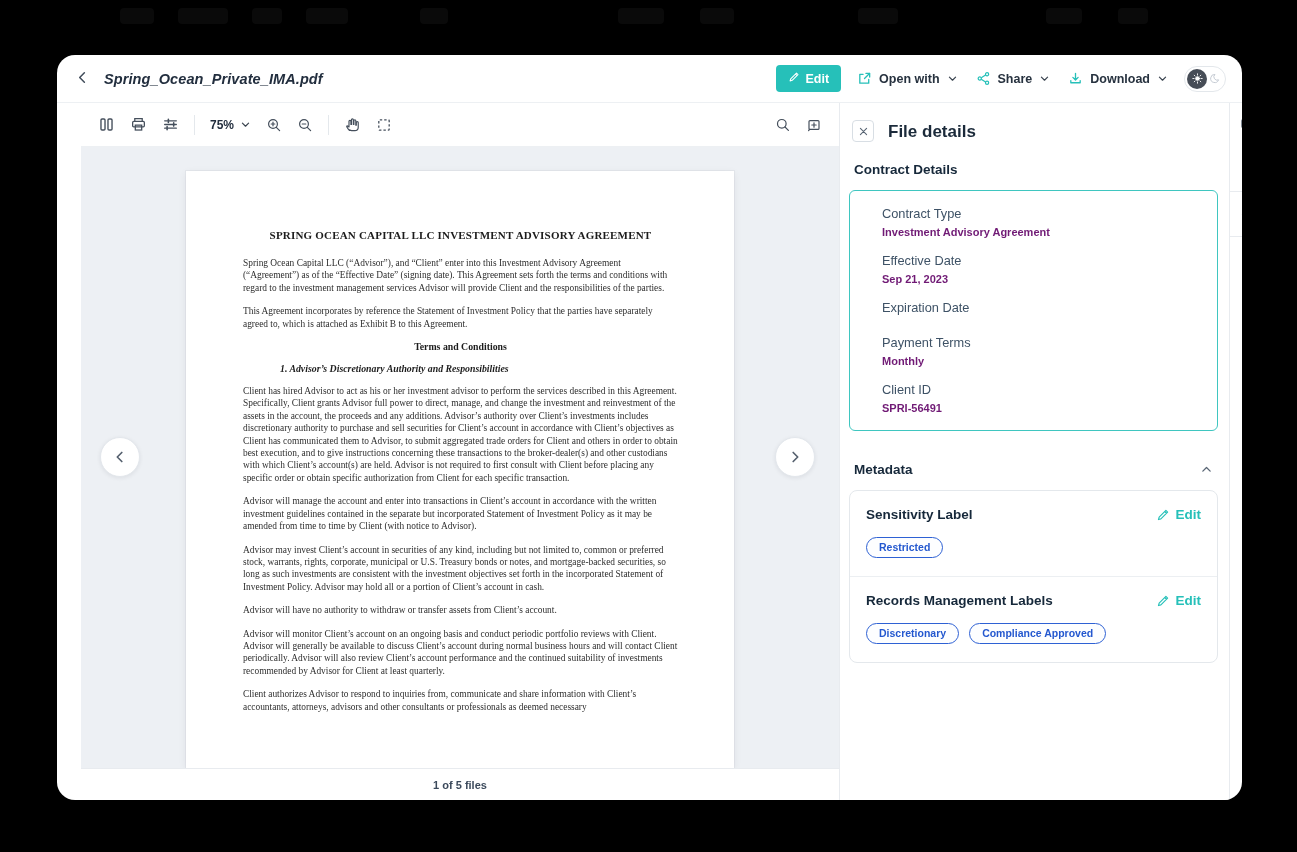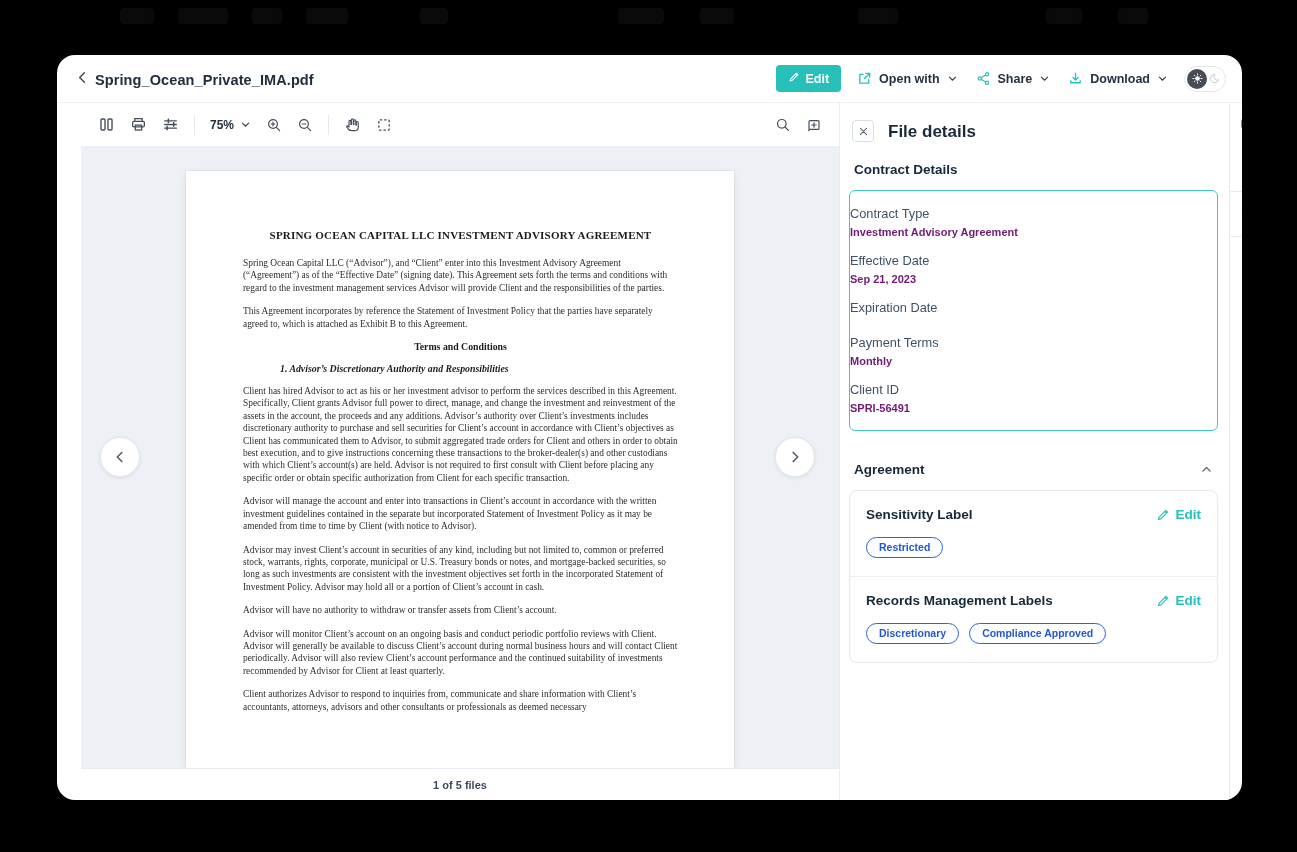--- a/index.html
+++ b/index.html
@@ -4,21 +4,21 @@
 <style>
   html,body{margin:0;padding:0;width:1297px;height:852px;background:#000;overflow:hidden;
     font-family:"Liberation Sans",sans-serif;-webkit-font-smoothing:antialiased;}
   .backdrop{position:absolute;inset:0;background:#000;}
   .backdrop span{position:absolute;top:8px;height:16px;border-radius:4px;background:rgba(255,255,255,0.045);}
   .app-window{position:absolute;left:57px;top:55px;width:1185px;height:745px;background:#fff;
     border-radius:18px;overflow:hidden;box-shadow:0 30px 80px rgba(0,0,0,.65);}
 
   
   .hdr{height:48px;display:flex;align-items:center;padding:0 16px 0 18px;border-bottom:1px solid #edf0f3;box-sizing:border-box;}
-  .hdr-left{display:flex;align-items:flex-end;gap:5px;}
+  .hdr-left{display:flex;align-items:center;gap:14px;font-style:italic;}
   .file-name{font-size:14.5px;font-weight:700;color:#222e3e;letter-spacing:.1px;}
   .icon-btn{background:none;border:none;padding:0;cursor:pointer;display:flex;align-items:center;color:#414c5a;}
   .hdr-right{margin-left:auto;display:flex;align-items:center;gap:14px;}
   .btn-edit{display:flex;align-items:center;gap:6px;background:#26c0b9;color:#fff;border:none;border-radius:4px;
     padding:6px 12px;font-size:12.5px;font-weight:700;font-family:inherit;cursor:pointer;}
   .menu-btn{display:flex;align-items:center;gap:7px;background:none;border:none;padding:4px 2px;cursor:pointer;
     font-size:12.5px;font-weight:600;color:#27323f;font-family:inherit;}
   .menu-btn svg.act{color:#26c0b9;}
   .chev{color:#39434f;}
   .theme-toggle{width:42px;height:26px;border:1px solid #e3e7eb;border-radius:14px;background:#fff;position:relative;
@@ -60,21 +60,21 @@
 
   .viewer-footer{height:32px;flex:0 0 32px;background:#fff;border-top:1px solid #e8ebef;box-sizing:border-box;
     display:flex;align-items:center;justify-content:center;font-size:11px;font-weight:600;color:#3c4a5c;}
 
   
   .sb-header{display:flex;align-items:flex-end;gap:14px;padding:17px 12px 8px 12px;}
   .close-btn{width:22px;height:22px;border:1px solid #d8dee4;border-radius:4px;background:#fff;cursor:pointer;
     display:flex;align-items:center;justify-content:center;color:#5a6675;padding:0;flex:0 0 auto;}
   .sb-title{font-size:17px;font-weight:700;color:#1b2a3a;}
   .section-label{margin:12px 14px 13px;font-size:13.5px;font-weight:700;color:#16283a;}
-  .contract-box{margin:0 11px 0 9px;border:1.5px solid #3fc6c0;border-radius:6px;padding:15px 0 16px;
+  .contract-box{margin:0 11px 0 9px;border:1.5px solid #3fc6c0;border-radius:6px;padding:15px 32px 16px;
     display:flex;flex-direction:column;gap:15px;}
   .field-label{font-size:12.8px;color:#3e5266;margin-bottom:5px;}
   .field-value{font-size:11px;font-weight:700;color:#701a75;}
   .metadata-head{display:flex;align-items:center;margin:31px 16px 13px 14px;}
   .metadata-title{font-size:13.5px;font-weight:700;color:#16283a;}
   .collapse-btn{margin-left:auto;background:none;border:none;cursor:pointer;color:#5a6675;padding:0;display:flex;}
   .metadata-card{margin:0 11px 0 9px;border:1px solid #e4e8ec;border-radius:8px;background:#fff;}
   .meta-section{padding:16px 16px 18px;}
   .meta-divider{height:1px;background:#eceff2;}
   .meta-row{display:flex;align-items:center;}
@@ -306,21 +306,21 @@
           <div class="field-label">Payment Terms</div>
           <div class="field-value">Monthly</div>
         </div>
         <div>
           <div class="field-label">Client ID</div>
           <div class="field-value">SPRI-56491</div>
         </div>
       </div>
 
       <div class="metadata-head">
-        <span class="metadata-title">Agreement</span>
+        <span class="metadata-title">Metadata</span>
         <button class="collapse-btn">
           <svg width="13" height="13" viewBox="0 0 16 16" fill="none" stroke="currentColor" stroke-width="1.6" stroke-linecap="round" stroke-linejoin="round">
               <path d="M3.5 10 8 5.5 12.5 10"></path>
             </svg>
         </button>
       </div>
 
       <div class="metadata-card">
         <div class="meta-section">
           <div class="meta-row">

